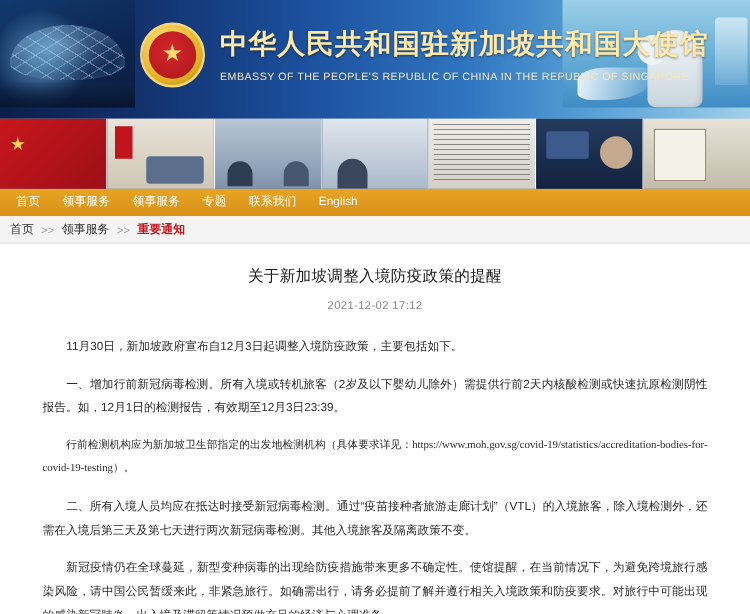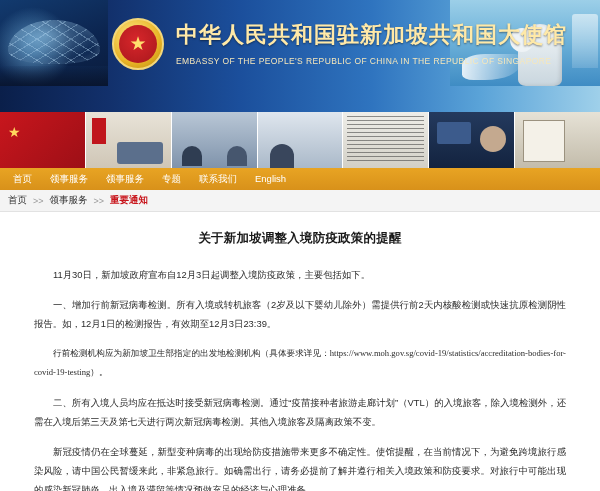--- a/index.html
+++ b/index.html
@@ -8,21 +8,21 @@
     width: 600px;
     height: 491px;
     background: #ffffff;
     font-family: "Liberation Sans", sans-serif;
     overflow: hidden;
   }
 
   
   .masthead {
     position: relative;
-    height: 112px;
+    height: 95px;
     background: linear-gradient(90deg, #0a1f4a 0%, #12306b 18%, #1b4f9c 40%, #2f74bf 62%, #5aa3d8 80%, #9fd0ea 100%);
     overflow: hidden;
   }
   .mast-left-photo {
     position: absolute;
     left: 0; top: 0;
     width: 108px; height: 86px;
     background:
       radial-gradient(circle at 30% 55%, rgba(120,190,235,0.55) 0 8%, rgba(10,30,70,0) 45%),
       linear-gradient(160deg, #123a6e 0%, #0c2550 55%, #0a1c3c 100%);
@@ -193,21 +193,21 @@
   .crumb.active { color: #c8161d; font-weight: bold; cursor: default; }
   .crumb-sep { color: #999999; margin: 0 6px; font-size: 9px; }
 
   
   .article {
     padding: 18px 34px 0 34px;
   }
   .art-title {
     text-align: center;
     font-size: 12.5px;
-    font-weight: bold;
+    font-weight: normal;
     color: #1a1a1a;
     font-family: "Liberation Sans", sans-serif;
     letter-spacing: 0.2px;
   }
   .art-date {
     text-align: center;
     font-size: 9px;
     color: #888888;
     margin-top: 9px;
     letter-spacing: 0.3px;
@@ -276,20 +276,21 @@
 <div class="crumbbar">
   <span class="crumb">首页</span>
   <span class="crumb-sep">&gt;&gt;</span>
   <span class="crumb">领事服务</span>
   <span class="crumb-sep">&gt;&gt;</span>
   <span class="crumb active">重要通知</span>
 </div>
 
 <div class="article">
   <div class="art-title">关于新加坡调整入境防疫政策的提醒</div>
+  <div class="art-date">2021-12-02 17:12</div>
 
   <div class="art-body">
     <p class="indent">11月30日，新加坡政府宣布自12月3日起调整入境防疫政策，主要包括如下。</p>
     <p class="indent">一、增加行前新冠病毒检测。所有入境或转机旅客（2岁及以下婴幼儿除外）需提供行前2天内核酸检测或快速抗原检测阴性报告。如，12月1日的检测报告，有效期至12月3日23:39。</p>
     <p class="indent mono-link">行前检测机构应为新加坡卫生部指定的出发地检测机构（具体要求详见：https://www.moh.gov.sg/covid-19/statistics/accreditation-bodies-for-covid-19-testing）。</p>
     <p class="indent">二、所有入境人员均应在抵达时接受新冠病毒检测。通过“疫苗接种者旅游走廊计划”（VTL）的入境旅客，除入境检测外，还需在入境后第三天及第七天进行两次新冠病毒检测。其他入境旅客及隔离政策不变。</p>
     <p class="indent">新冠疫情仍在全球蔓延，新型变种病毒的出现给防疫措施带来更多不确定性。使馆提醒，在当前情况下，为避免跨境旅行感染风险，请中国公民暂缓来此，非紧急旅行。如确需出行，请务必提前了解并遵行相关入境政策和防疫要求。对旅行中可能出现的感染新冠肺炎、出入境及滞留等情况预做充足的经济与心理准备。</p>
   </div>
 </div>
 

